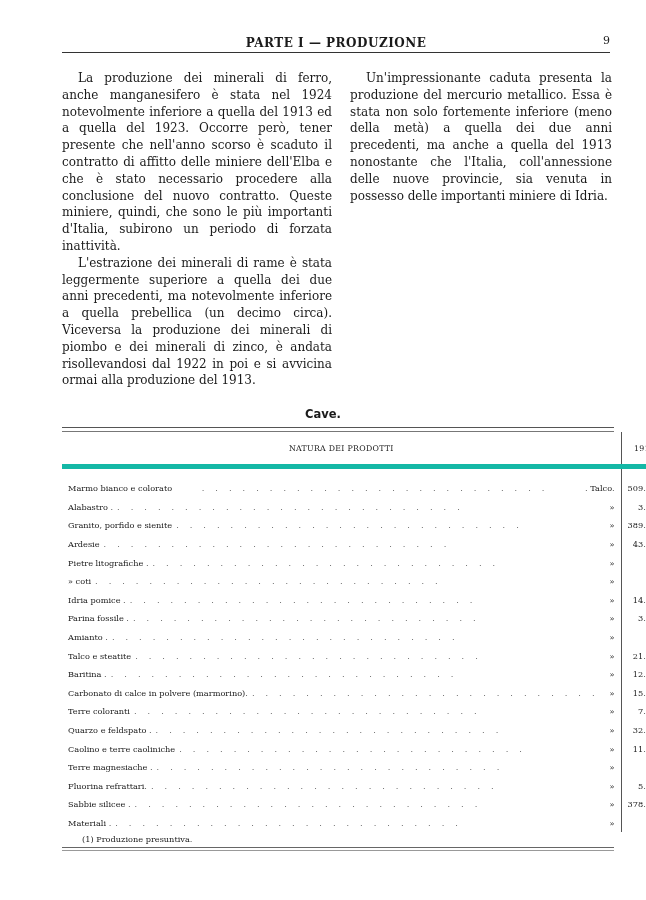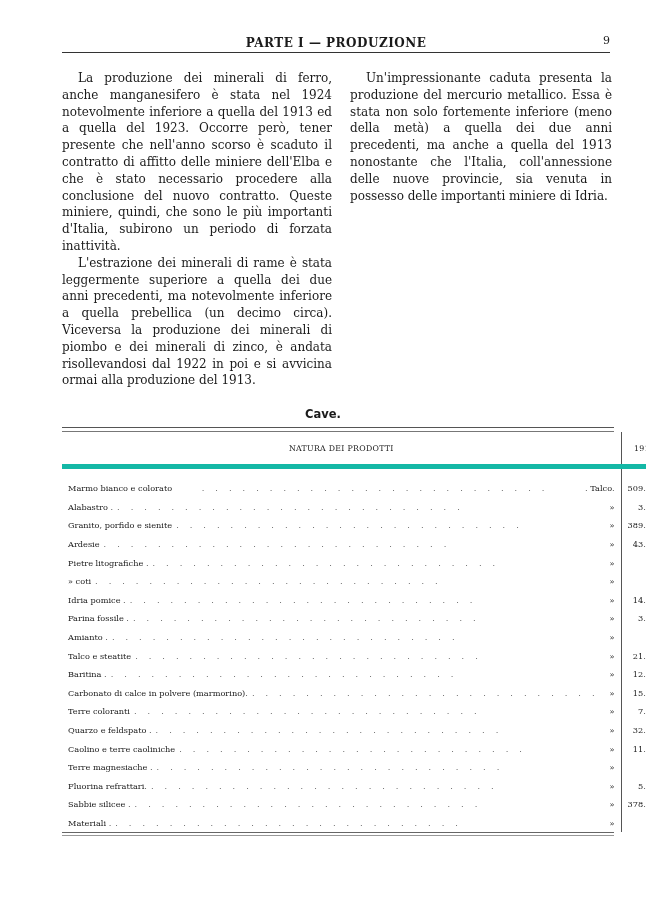--- a/index.html
+++ b/index.html
@@ -255,14 +255,15 @@
             <div class="name-inner">
               <span class="name-label">Materiali .</span>
               <span class="dots">..........................</span>
               <span class="unit">»</span>
             </div>
           </td>
           <td class="c-num">—</td>
         </tr>
       </tbody>
   </table>
+  <div class="footnote">(1) Produzione presuntiva.</div>
   <div class="bottom-rule"></div>
 </div>
 
 </body></html>

